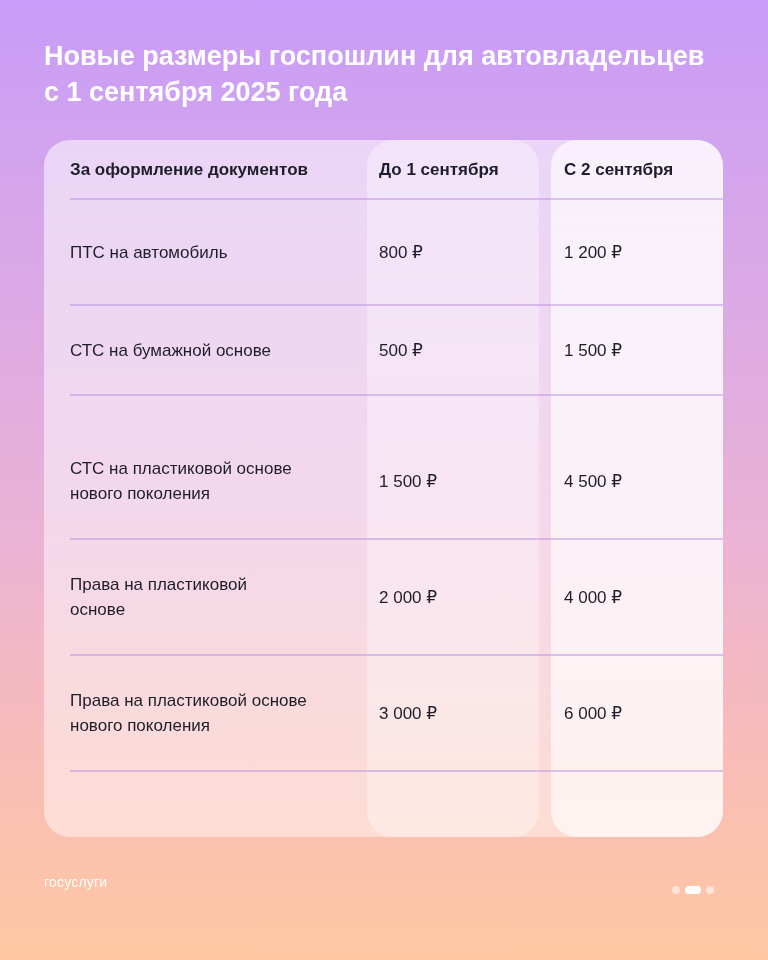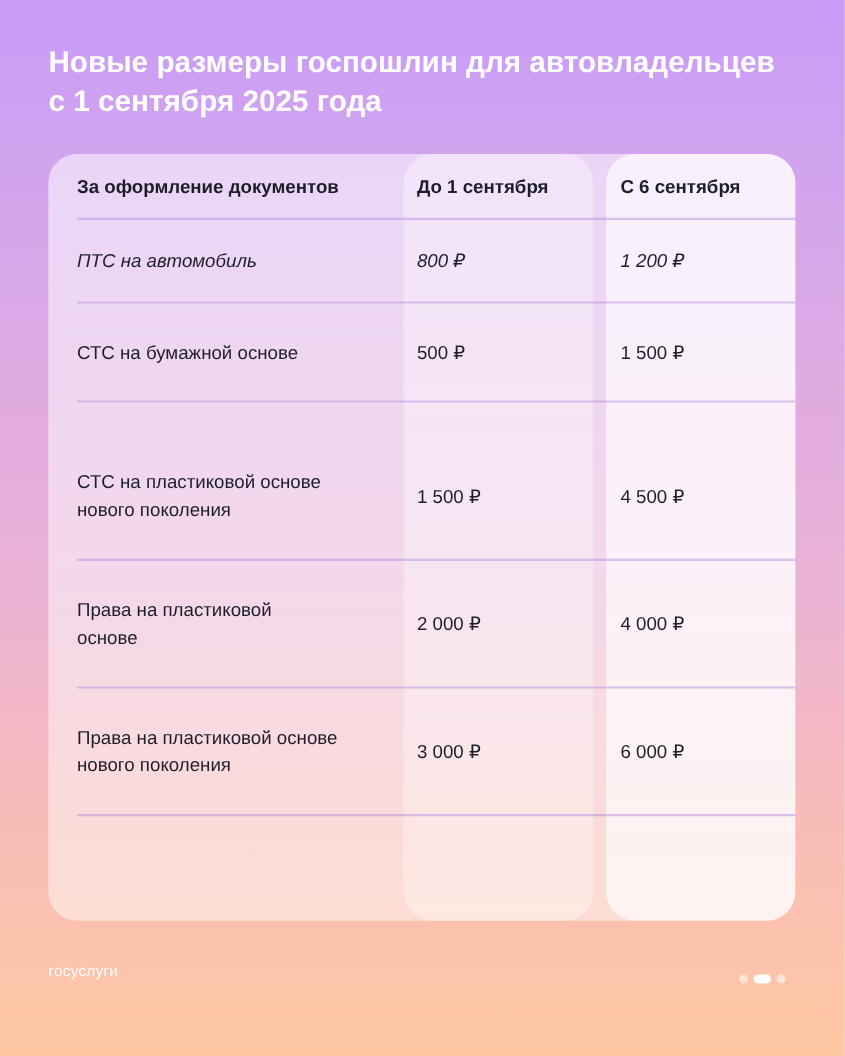--- a/index.html
+++ b/index.html
@@ -45,23 +45,23 @@
 </div>
 
 <div class="card"></div>
 <div class="col-bg col-before"></div>
 <div class="col-bg col-after"></div>
 
 <div class="table">
   <div class="row hdr" style="height:60px;">
     <div class="cell c1">За оформление документов</div>
     <div class="cell c2">До 1 сентября</div>
-    <div class="cell c3">С 6 сентября</div>
+    <div class="cell c3">С 2 сентября</div>
   </div>
-  <div class="row" style="height:76px;font-style:italic;">
+  <div class="row" style="height:106px;">
     <div class="cell c1">ПТС на автомобиль</div>
     <div class="cell c2">800 ₽</div>
     <div class="cell c3">1 200 ₽</div>
   </div>
   <div class="row" style="height:90px;">
     <div class="cell c1">СТС на бумажной основе</div>
     <div class="cell c2">500 ₽</div>
     <div class="cell c3">1 500 ₽</div>
   </div>
   <div class="row" style="height:116px;margin-top:28px;">

